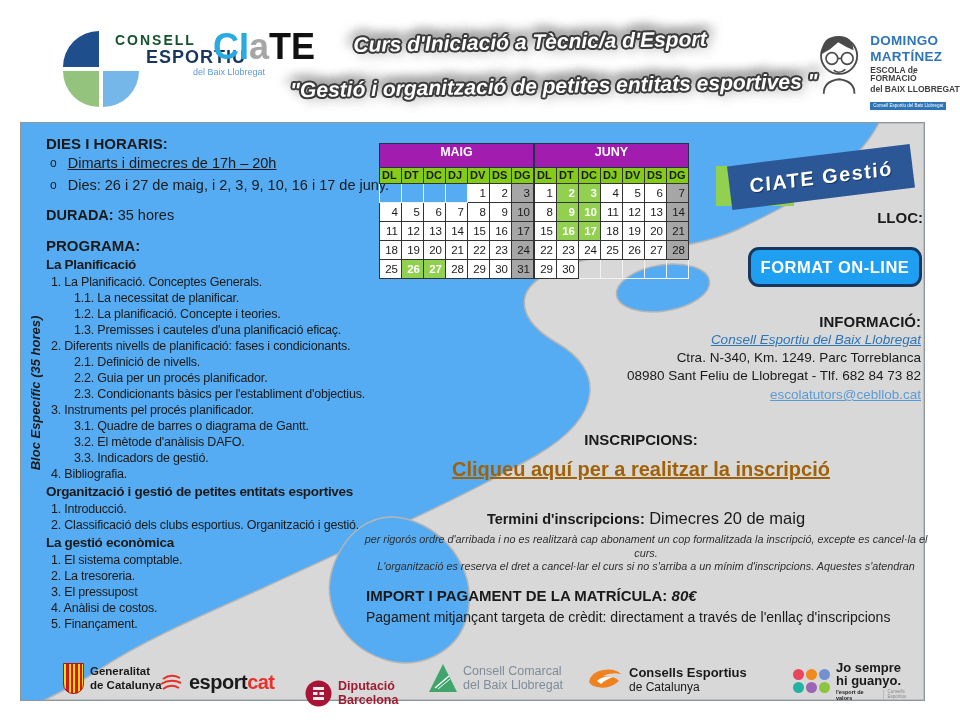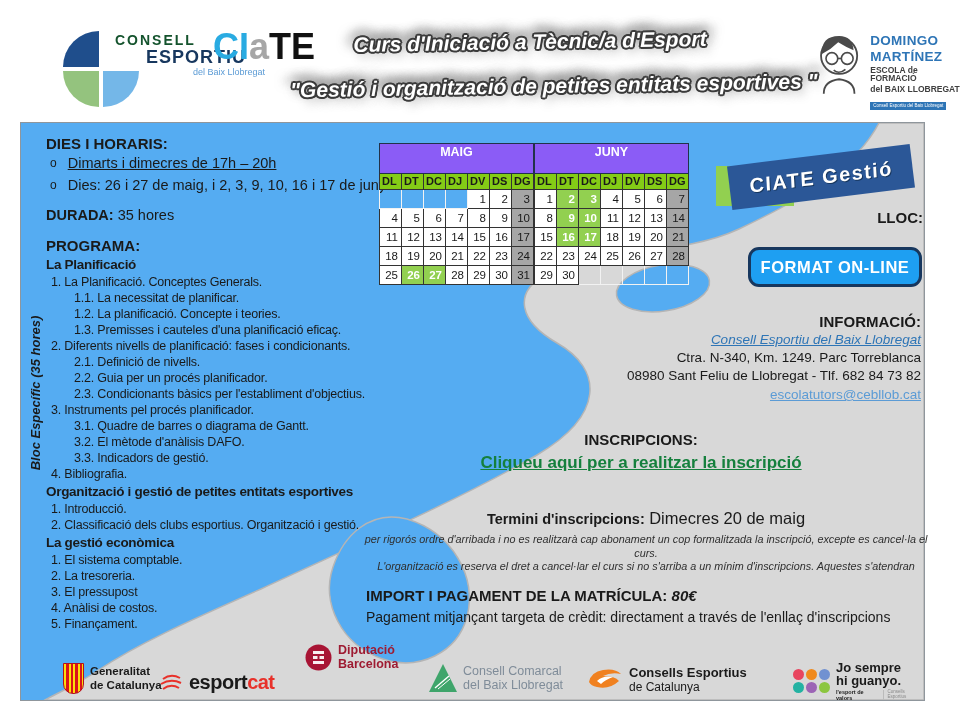--- a/index.html
+++ b/index.html
@@ -55,21 +55,21 @@
   .bloc-vert{
     position:absolute;left:14px;top:270px;width:180px;text-align:center;
     transform:translate(-50%,-50%) rotate(-90deg);
     font-style:italic;font-weight:800;font-size:13px;white-space:nowrap;
   }
   
   .cal{position:absolute;top:20px;}
   .cal.maig{left:358px;} .cal.juny{left:513px;}
   .cal table{border-collapse:collapse;}
   .cal th,.cal td{font-family:"Liberation Sans",sans-serif;}
-  .cal-title{background:#8b5cf6;color:#fff;font-size:12.5px;font-weight:800;border:1px solid #22324a;padding:1px 0 14px 0;text-align:center;}
+  .cal-title{background:#a21caf;color:#fff;font-size:12.5px;font-weight:800;border:1px solid #22324a;padding:1px 0 8px 0;text-align:center;}
   .cal-day{background:#84cc16;font-size:11px;font-weight:700;border:1px solid #333;text-align:left;padding:1px 1px 2px 2px;width:17px;}
   .cal td{width:17px;height:16px;border:1px solid #333;background:#fff;font-size:11.5px;text-align:right;padding-right:3px;}
   .cal td.sun{background:#a6a6a6;}
   .cal td.hl{background:#92d050;color:#fff;font-weight:800;}
   .cal td.empty{background:transparent;border-color:#f2f2f2;}
   
   .ribbon-green{position:absolute;left:695px;top:43px;width:78px;height:40px;background:#92d050;}
   .ribbon-navy{
     position:absolute;left:708px;top:32px;width:184px;height:44px;background:#2b5797;
     transform:rotate(-7deg);display:flex;align-items:center;justify-content:center;
@@ -83,39 +83,39 @@
     border:3px solid #17375e;border-radius:11px;color:#fff;font-weight:800;font-size:16.5px;
     display:flex;align-items:center;justify-content:center;letter-spacing:.5px;cursor:pointer;
   }
   .info{position:absolute;left:480px;top:190px;width:420px;text-align:right;line-height:18px;}
   .info .h{font-size:15px;font-weight:800;line-height:17px;}
   .info .lnk{font-size:13.5px;font-style:italic;color:#2e75b6;text-decoration:underline;cursor:pointer;}
   .info .adr{font-size:13.5px;}
   .info .eml{font-size:13.5px;color:#5b9bd5;text-decoration:underline;cursor:pointer;}
   .inscr{position:absolute;left:340px;top:308px;width:560px;text-align:center;}
   .inscr .h{font-size:15px;font-weight:800;}
-  .inscr .big-lnk{margin-top:5px;font-size:17px;font-weight:800;color:#15803d;text-decoration:underline;cursor:pointer;}
+  .inscr .big-lnk{margin-top:10px;font-size:20px;font-weight:800;color:#a16207;text-decoration:underline;cursor:pointer;}
   .termini{position:absolute;left:345px;top:386px;width:560px;text-align:center;}
   .termini .lbl{font-size:14.5px;font-weight:700;}
   .termini .val{font-size:16.5px;}
   .disclaimer{position:absolute;left:340px;top:410px;width:570px;text-align:center;font-style:italic;font-size:10.8px;line-height:13.5px;color:#2f2f2f;}
   .import{position:absolute;left:345px;top:464px;width:560px;text-align:left;}
   .import .h{font-size:15px;font-weight:800;}
   .import .price{font-style:italic;}
   .import .det{margin-top:5px;font-size:14px;}
   
   .flogo{position:absolute;display:flex;align-items:center;gap:6px;}
   .fl-gencat{left:42px;top:540px;}
   .shield{width:19px;height:29px;border-radius:0 0 10px 10px;background:repeating-linear-gradient(90deg,#fcdd09 0 2.2px,#da121a 2.2px 4.6px);border:1px solid #b3121a;}
   .fl-txt2{line-height:1.15;font-size:11.5px;font-weight:700;color:#333;}
   .fl-gencat .fl-txt2{color:#1a1a1a;}
   .fl-esportcat{left:138px;top:548px;}
   .esportcat-word{font-size:20px;font-weight:800;letter-spacing:-.5px;}
   .esportcat-word .red{color:#e8312a;}
-  .fl-diba{left:284px;top:520px;}
+  .fl-diba{left:284px;top:556px;}
   .fl-diba .fl-txt2{color:#9e1b32;font-size:12.5px;}
   .fl-ccbl{left:408px;top:540px;}
   .fl-ccbl .fl-txt2{color:#7f8c99;font-size:12.5px;font-weight:400;}
   .fl-cec{left:566px;top:542px;}
   .fl-cec .b{font-size:13px;font-weight:800;}
   .fl-cec .r{font-size:12px;}
   .fl-jsg{left:772px;top:538px;}
   .dots{display:grid;grid-template-columns:repeat(3,11px);grid-auto-rows:11px;gap:2px;}
   .dots i{width:11px;height:11px;border-radius:50%;display:block;}
   .jsg-txt .l1,.jsg-txt .l2{font-size:13px;font-weight:800;line-height:13px;}

